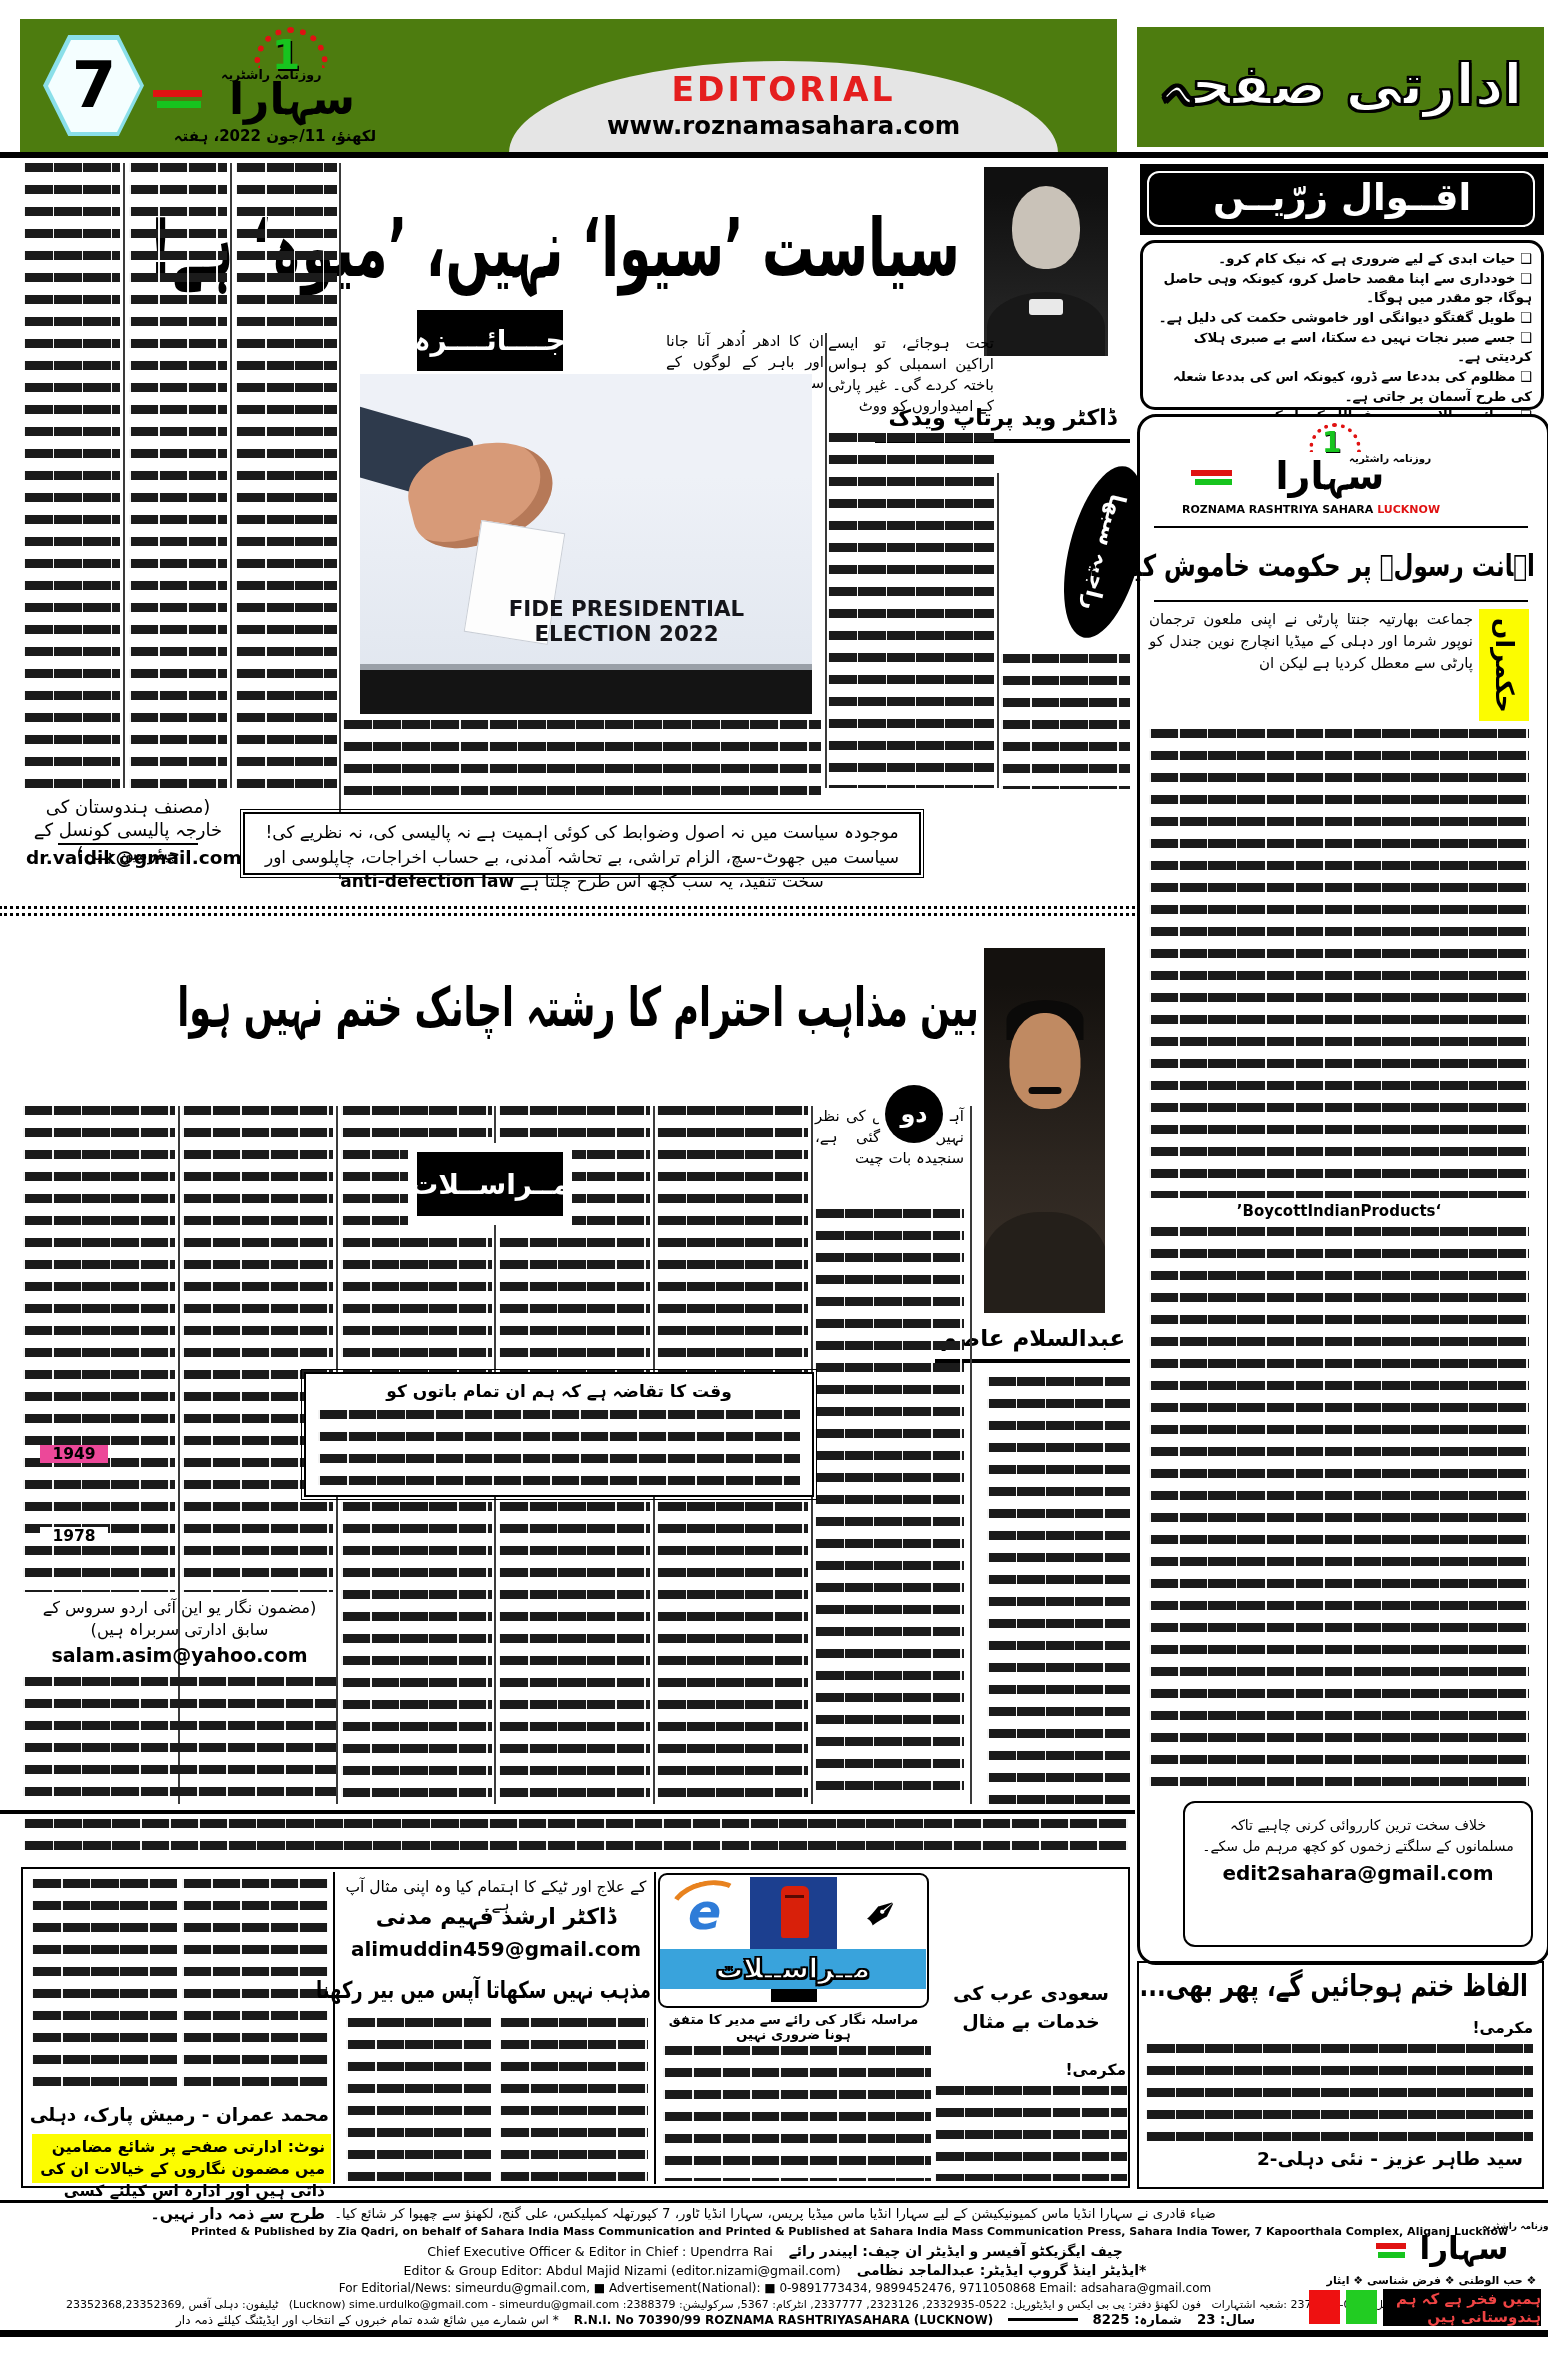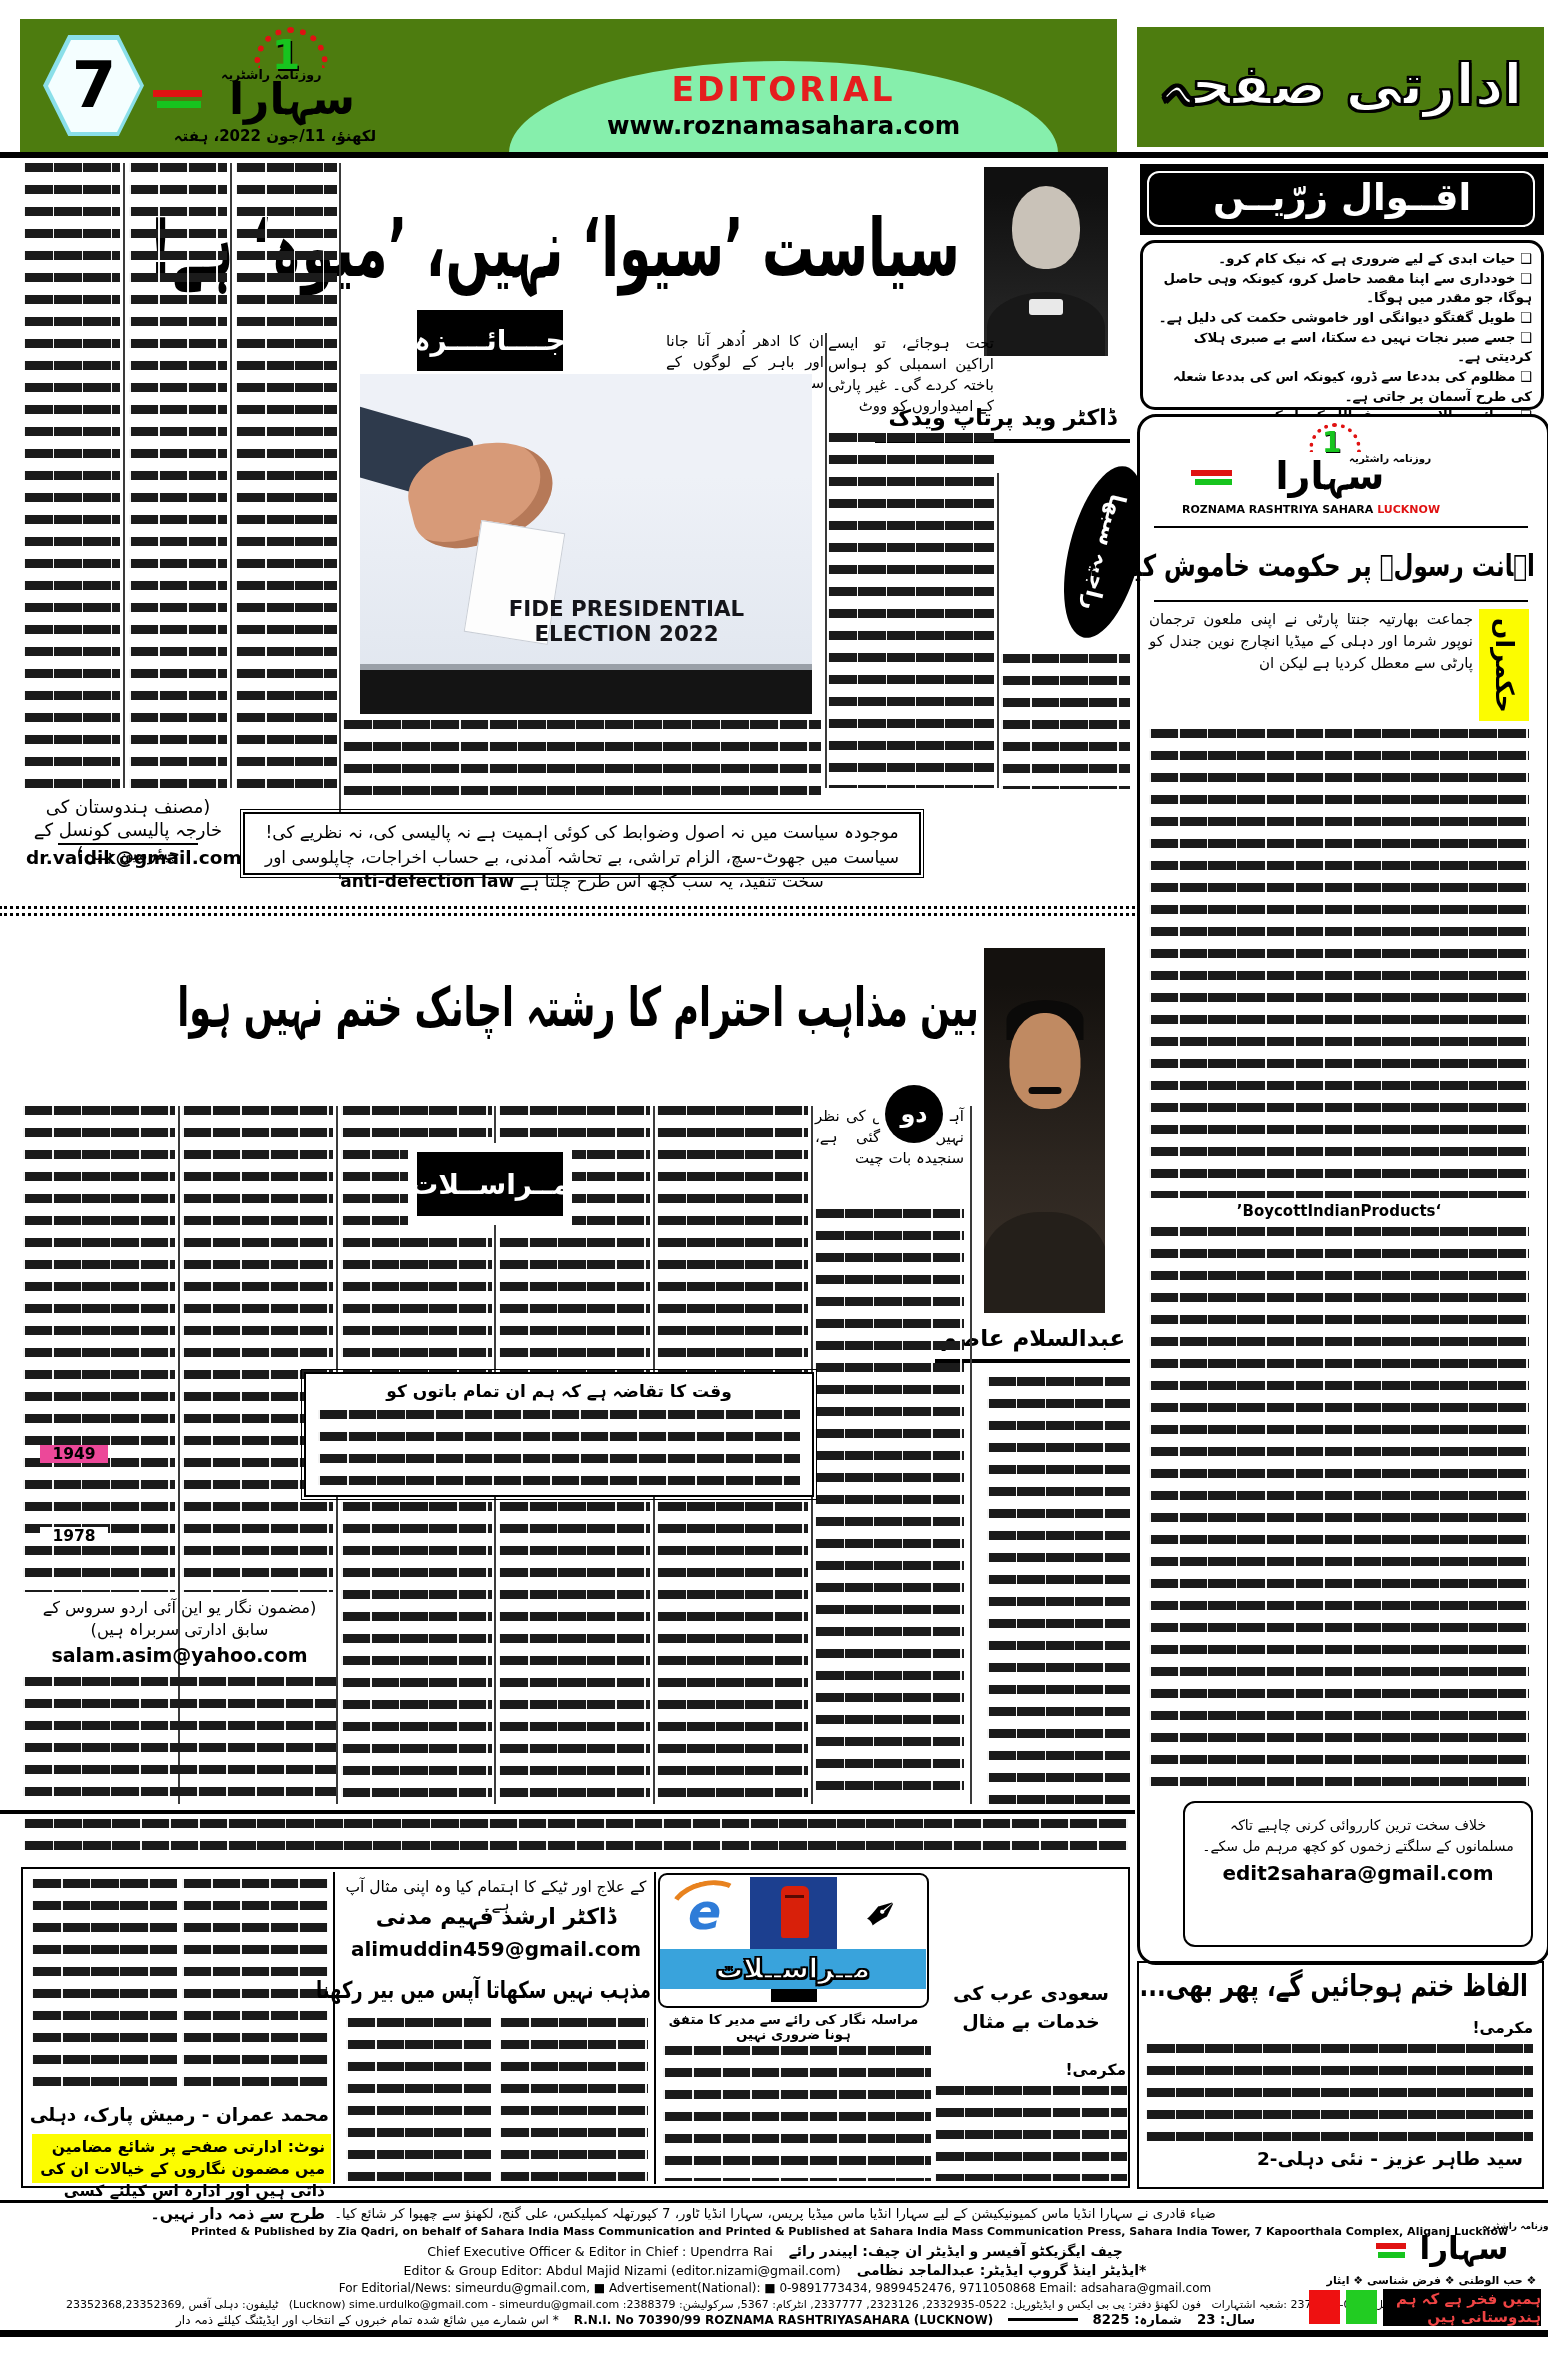--- a/index.html
+++ b/index.html
@@ -18,21 +18,21 @@
   
   .sim{background-image:
         repeating-linear-gradient(90deg, rgba(255,255,255,.95) 0 1.5px, transparent 1.5px 29px),
         repeating-linear-gradient(180deg,#1b1b1b 0 9px,transparent 9px 22px);}
   .box2{border:2.2px solid #000;outline:1.5px solid #000;outline-offset:2.2px;background:#fff;}
   .badge{background:#000;color:#fff;display:flex;align-items:center;justify-content:center;font-weight:bold;}
   .cyan{background:#4d7c0f;}
   .stroke-w{color:#fff;-webkit-text-stroke:2.2px #000;text-shadow:1.5px 1.5px 0 #000,-1.5px -1.5px 0 #000,1.5px -1.5px 0 #000,-1.5px 1.5px 0 #000;}
   .scaleY{display:inline-block;transform:scaleY(1.55);transform-origin:center;}
   .scaleY13{display:inline-block;transform:scaleY(1.3);transform-origin:center;}
-  .dome{background:#86efac;border-radius:50% 50% 0 0 / 100% 100% 0 0;}
+  .dome{background:#e5e5e5;border-radius:50% 50% 0 0 / 100% 100% 0 0;}
   .hex{clip-path:polygon(25% 0,75% 0,100% 50%,75% 100%,25% 100%,0 50%);}
   .flagbar{height:7.4px;}
   .photo1{background:linear-gradient(180deg,#101010 0 14%,#2a2a2a 100%);overflow:hidden;}
   .photo1 .face{position:absolute;left:50%;top:19px;transform:translateX(-50%);width:68px;height:83px;border-radius:50% 50% 46% 46%;background:#c9c2b8;}
   .photo1 .body{position:absolute;left:50%;bottom:-7.4px;transform:translateX(-50%);width:118px;height:71px;border-radius:50% 50% 0 0;background:#181818;}
   .photo1 .collar{position:absolute;left:50%;bottom:41px;transform:translateX(-50%);width:34px;height:16.3px;background:#e9e9e9;border-radius:3px;}
   .photo2{background:linear-gradient(180deg,#14110e 0 10%,#2d2620 60%,#3c332b 100%);overflow:hidden;}
   .photo2 .face{position:absolute;left:50%;top:65px;transform:translateX(-50%);width:71px;height:96px;border-radius:48% 48% 44% 44%;background:#c08a62;}
   .photo2 .hair{position:absolute;left:50%;top:52px;transform:translateX(-50%);width:77px;height:40px;border-radius:50% 50% 0 0;background:#0b0a09;}
   .photo2 .mus{position:absolute;left:50%;top:139px;transform:translateX(-50%);width:33px;height:7.4px;border-radius:3.7px;background:#0b0a09;}

